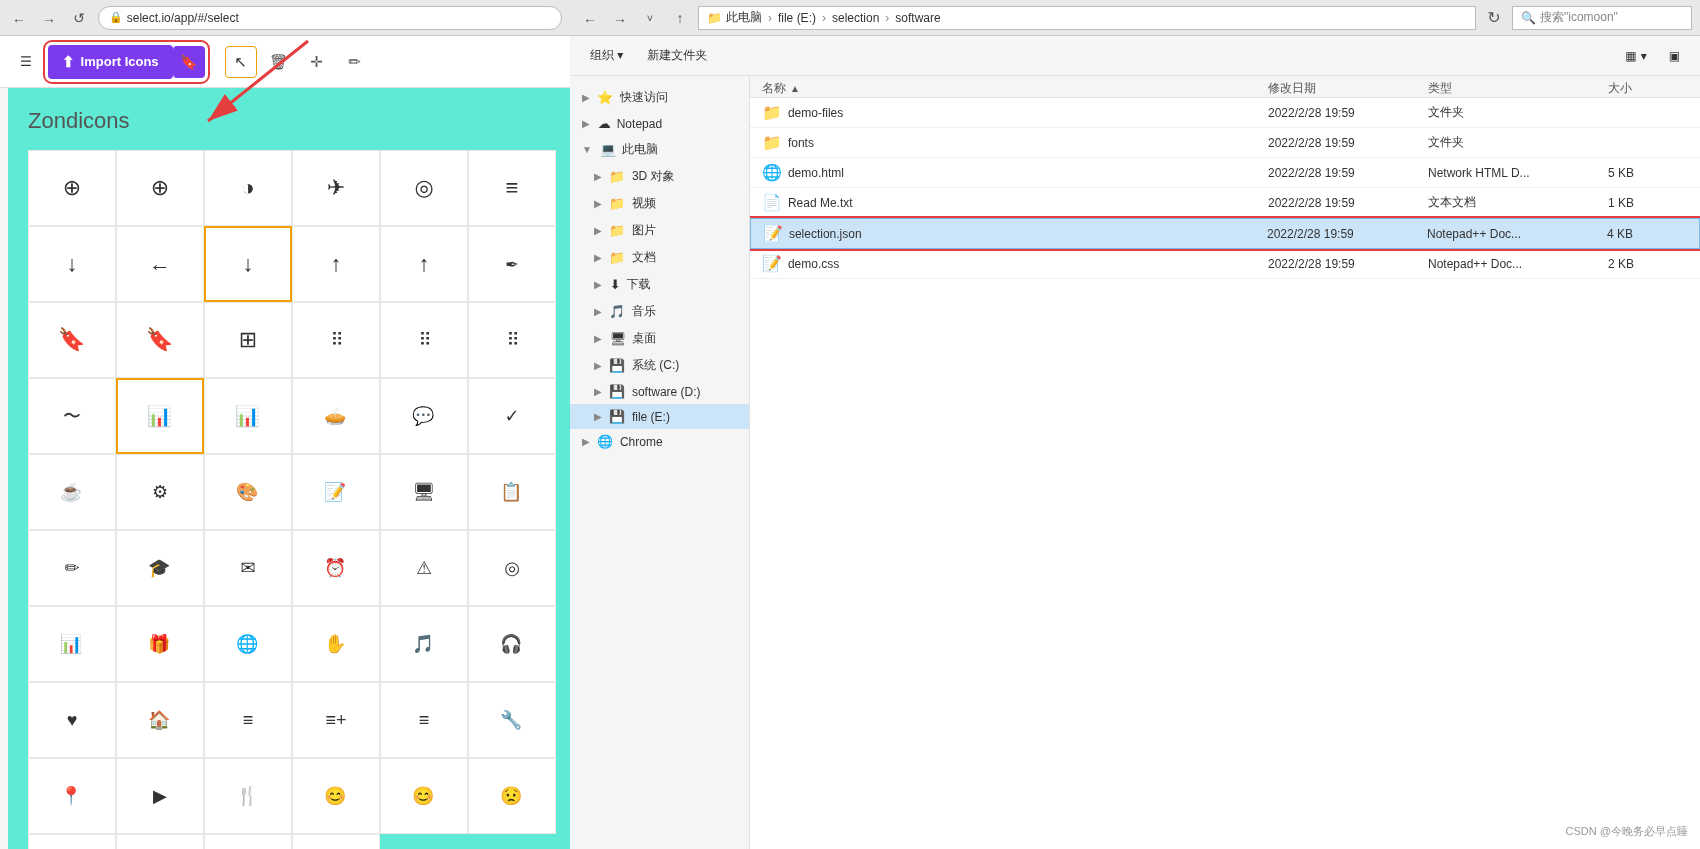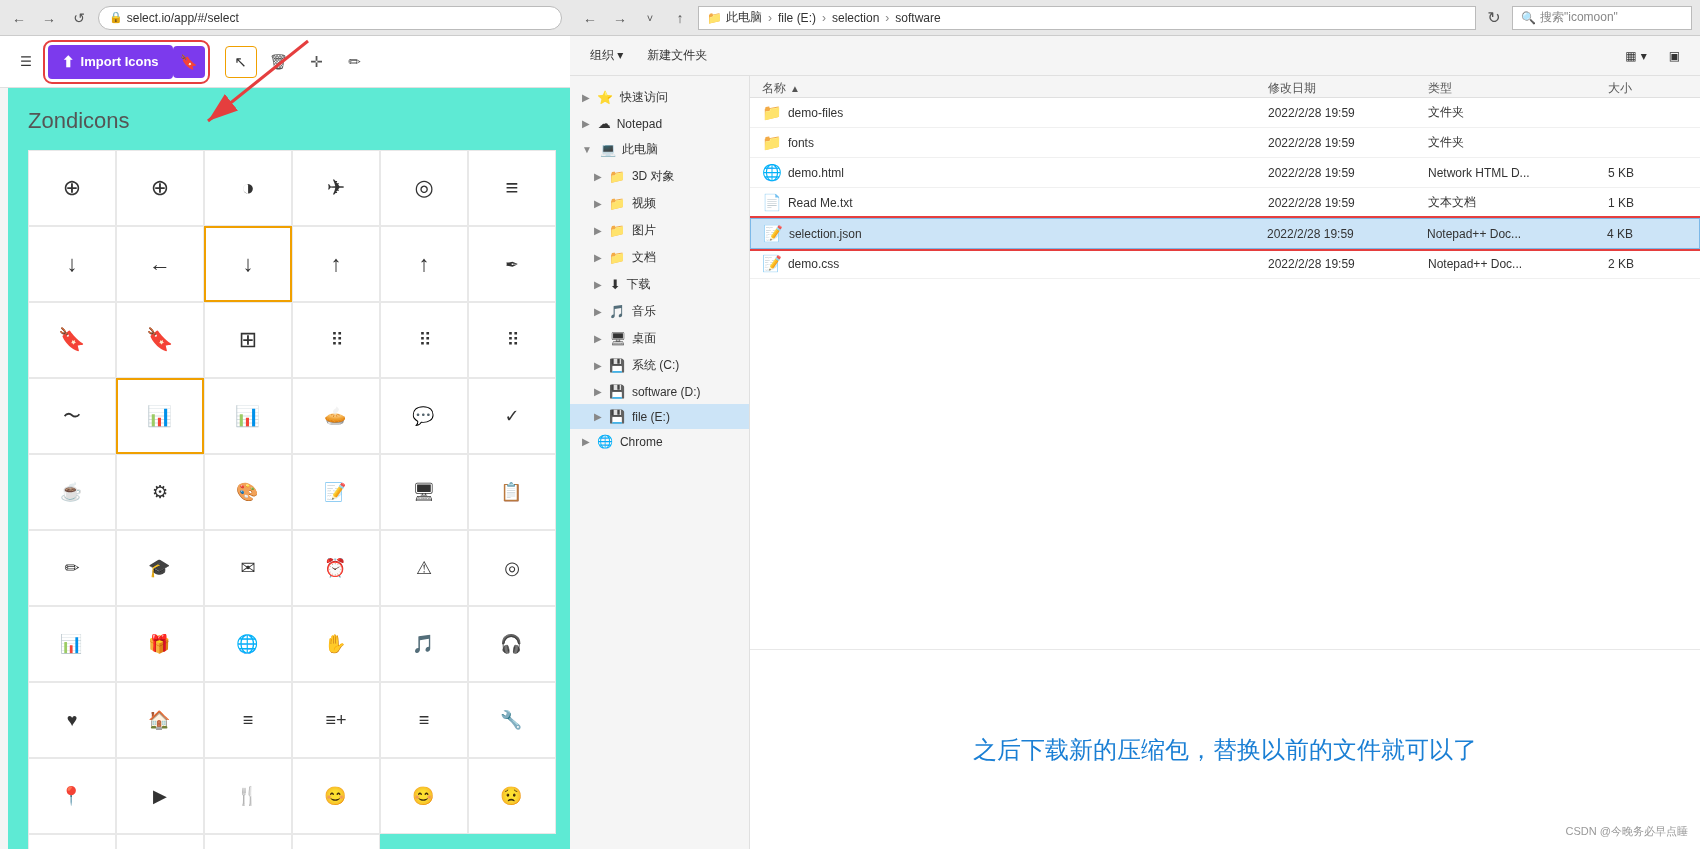--- a/index.html
+++ b/index.html
@@ -649,20 +649,17 @@
           <div class="file-name">
             <span class="file-icon file-icon-css">📝</span>
             <span>demo.css</span>
           </div>
           <div>2022/2/28 19:59</div>
           <div>Notepad++ Doc...</div>
           <div>2 KB</div>
         </div>
       </div>
 
-      <div class="annotation-area">
-        <div class="annotation-text">之后下载新的压缩包，替换以前的文件就可以了</div>
-      </div>
 
       <div class="csdn-watermark">CSDN @今晚务必早点睡</div>
     </div>
   </div>
 </div>
 
 </body></html>

